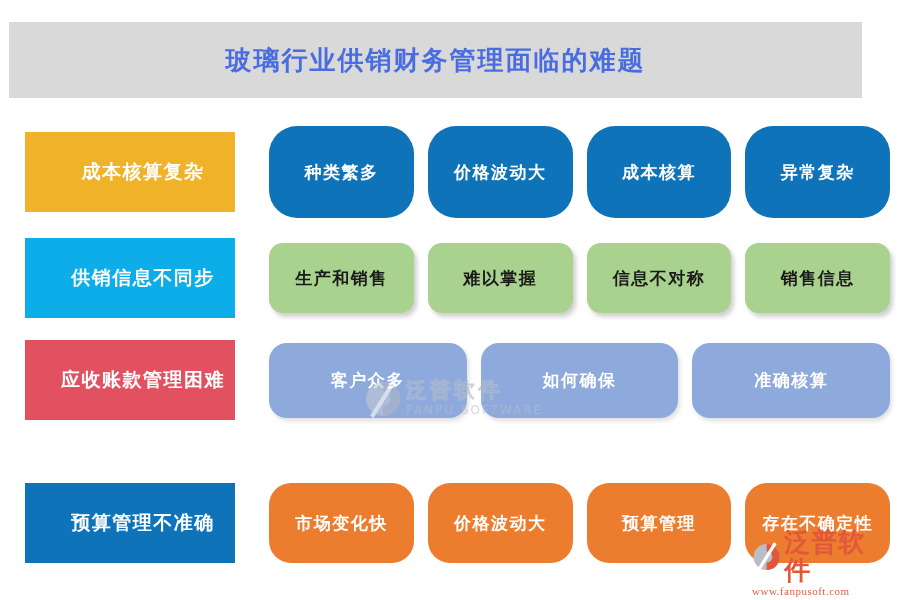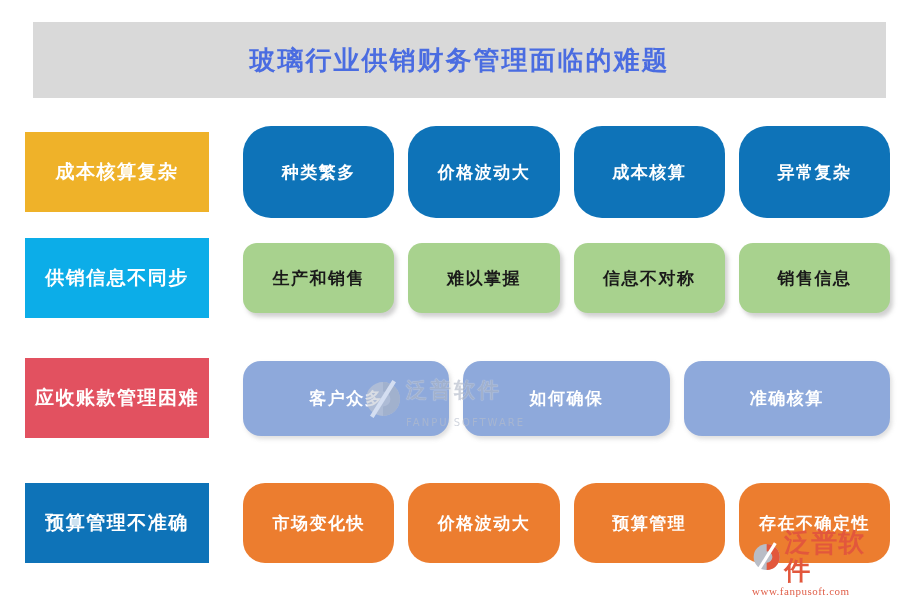--- a/index.html
+++ b/index.html
@@ -2,39 +2,39 @@
 <html><head>
 <meta charset="utf-8">
 <style>
   html,body{margin:0;padding:0;}
   body{
     width:900px;height:600px;position:relative;background:#ffffff;
     font-family:"DejaVu Sans","Liberation Sans",sans-serif;
     overflow:hidden;
   }
   .title-bar{
-    position:absolute;left:33px;top:22px;width:853px;height:76px;
+    position:absolute;left:9px;top:22px;width:853px;height:76px;
     background:#d9d9d9;display:flex;align-items:center;justify-content:center;
   }
   .title-bar span{
     font-size:26px;font-weight:bold;letter-spacing:2px;color:#4a6ce1;
   }
   .row{
     position:absolute;left:25px;right:10px;height:80px;
     display:flex;align-items:center;
   }
   .row-0{top:132px}
   .row-1{top:238px}
-  .row-2{top:358px}
+  .row-2{top:340px}
   .row-3{top:483px}
   .label{
     width:184px;height:80px;flex:0 0 184px;margin-right:34px;
     display:flex;align-items:center;justify-content:center;
     background:var(--label-bg);color:var(--label-color);
-    font-size:19px;font-weight:bold;letter-spacing:1.5px;
+    font-size:19px;font-weight:bold;letter-spacing:1.5px;padding-left:26px;
   }
   .boxes{
     flex:1;display:flex;gap:14px;align-items:center;
   }
   .box{
     flex:1;display:flex;align-items:center;justify-content:center;
     background:var(--box-bg);color:var(--box-color);
     font-size:17px;font-weight:bold;letter-spacing:1.5px;
     border-radius:var(--box-radius);
   }
@@ -42,21 +42,21 @@
   .row-1 .box{height:70px;--box-radius:14px;box-shadow:3px 4px 4px rgba(120,120,120,.35);}
   .row-2 .box{height:75px;--box-radius:18px;box-shadow:2px 3px 4px rgba(150,150,150,.3);}
   .row-3 .box{height:80px;--box-radius:22px;}
   
   .watermark{
     position:absolute;left:364px;top:380px;z-index:5;opacity:.62;
     display:flex;align-items:flex-start;gap:4px;pointer-events:none;
   }
   .watermark .wm-text{display:flex;flex-direction:column;line-height:1;}
   .watermark .wm-name{font-size:21px;font-weight:bold;letter-spacing:3px;color:#aeb6c6;text-shadow:0 0 1px #fff;}
-  .watermark .wm-sub{font-size:10px;letter-spacing:2px;color:#b6bdcb;margin-top:17px;}
+  .watermark .wm-sub{font-size:12px;letter-spacing:2px;color:#b6bdcb;margin-top:3px;}
   
   .logo{
     position:absolute;right:10px;bottom:3px;z-index:6;
     display:flex;flex-direction:column;align-items:flex-start;width:138px;
   }
   .logo .logo-top{display:flex;align-items:center;gap:3px;}
   .logo .logo-name{font-size:26px;font-weight:bold;letter-spacing:1px;color:#e2573c;line-height:1.05;}
   .logo .logo-url{
     font-family:"Liberation Serif","DejaVu Serif",serif;
     font-size:11px;font-weight:normal;color:#e0604a;letter-spacing:.5px;margin-top:1px;text-align:right;

